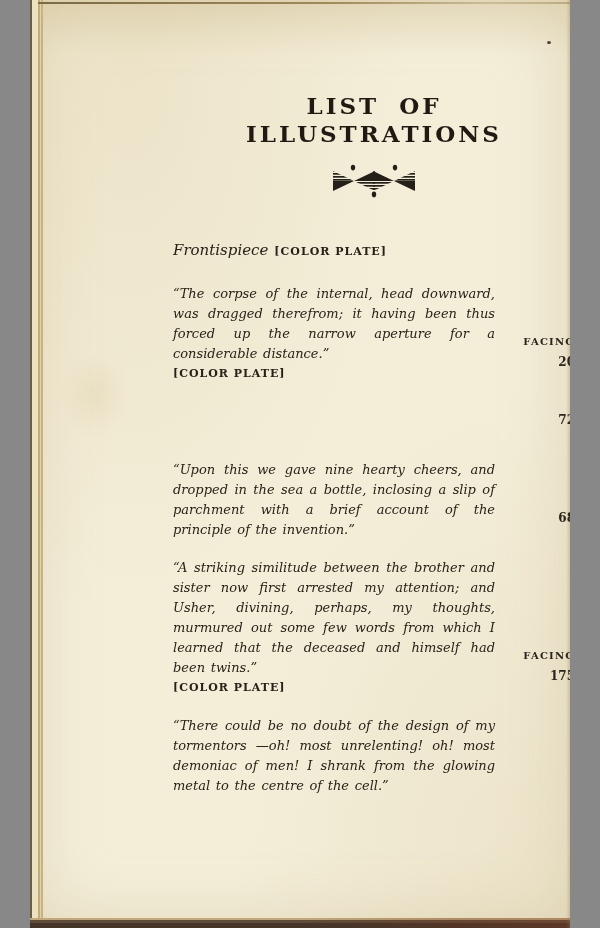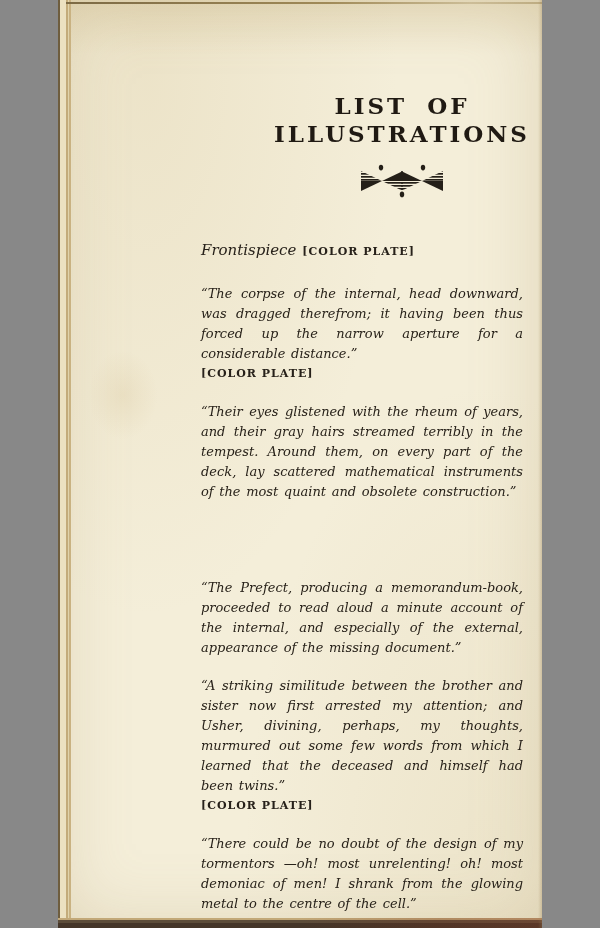--- a/index.html
+++ b/index.html
@@ -1,18 +1,18 @@
 <!DOCTYPE html>
 <html><head>
 <meta charset="utf-8">
 <style>
   html,body { margin:0; padding:0; background:#888; }
   .page {
     position:relative;
-    width:484px; height:928px;
+    width:540px; height:928px;
     margin:0 auto;
     overflow:hidden;
     font-family:"DejaVu Serif", serif;
     color:#27211a;
     background:
       radial-gradient(ellipse at 18% 8%, rgba(205,185,135,.20), rgba(0,0,0,0) 45%),
       radial-gradient(ellipse at 88% 95%, rgba(200,180,130,.16), rgba(0,0,0,0) 40%),
       #f4eed9;
     box-shadow: inset 0 0 70px rgba(168,144,92,.28);
   }
@@ -136,38 +136,32 @@
     <div class="entry first">
       <p class="quote">“The corpse of the internal, head downward, was dragged therefrom; it having been thus forced up the narrow aperture for a considerable distance.”</p>
       <div class="plate-line"><span class="plate-tag">[COLOR PLATE]</span></div>
       <div class="pageref">
         <span class="facing-label">FACING</span>
         <span class="page-number">20</span>
       </div>
     </div>
 
     <div class="entry">
-      <p class="quote">“Their eyes glistened with the rheum of years, and their gray hairs streamed terribly in the tempest. Around them, on every part of the deck, lay scattered mathematical instruments of the most quaint and obsolete construction.”</p>
       <div class="pageref">
         <span class="page-number">72</span>
       </div>
     </div>
 
     <div class="entry">
+      <p class="quote">“Upon this we gave nine hearty cheers, and dropped in the sea a bottle, inclosing a slip of parchment with a brief account of the principle of the invention.”</p>
       <div class="pageref">
         <span class="page-number">68</span>
       </div>
     </div>
 
-    <div class="entry">
-      <p class="quote">“The Prefect, producing a memorandum-book, proceeded to read aloud a minute account of the internal, and especially of the external, appearance of the missing document.”</p>
-      <div class="pageref">
-        <span class="page-number">101</span>
-      </div>
-    </div>
 
     <div class="entry">
       <p class="quote">“A striking similitude between the brother and sister now first arrested my attention; and Usher, divining, perhaps, my thoughts, murmured out some few words from which I learned that the deceased and himself had been twins.”</p>
       <div class="plate-line"><span class="plate-tag">[COLOR PLATE]</span></div>
       <div class="pageref">
         <span class="facing-label">FACING</span>
         <span class="page-number">175</span>
       </div>
     </div>
 

